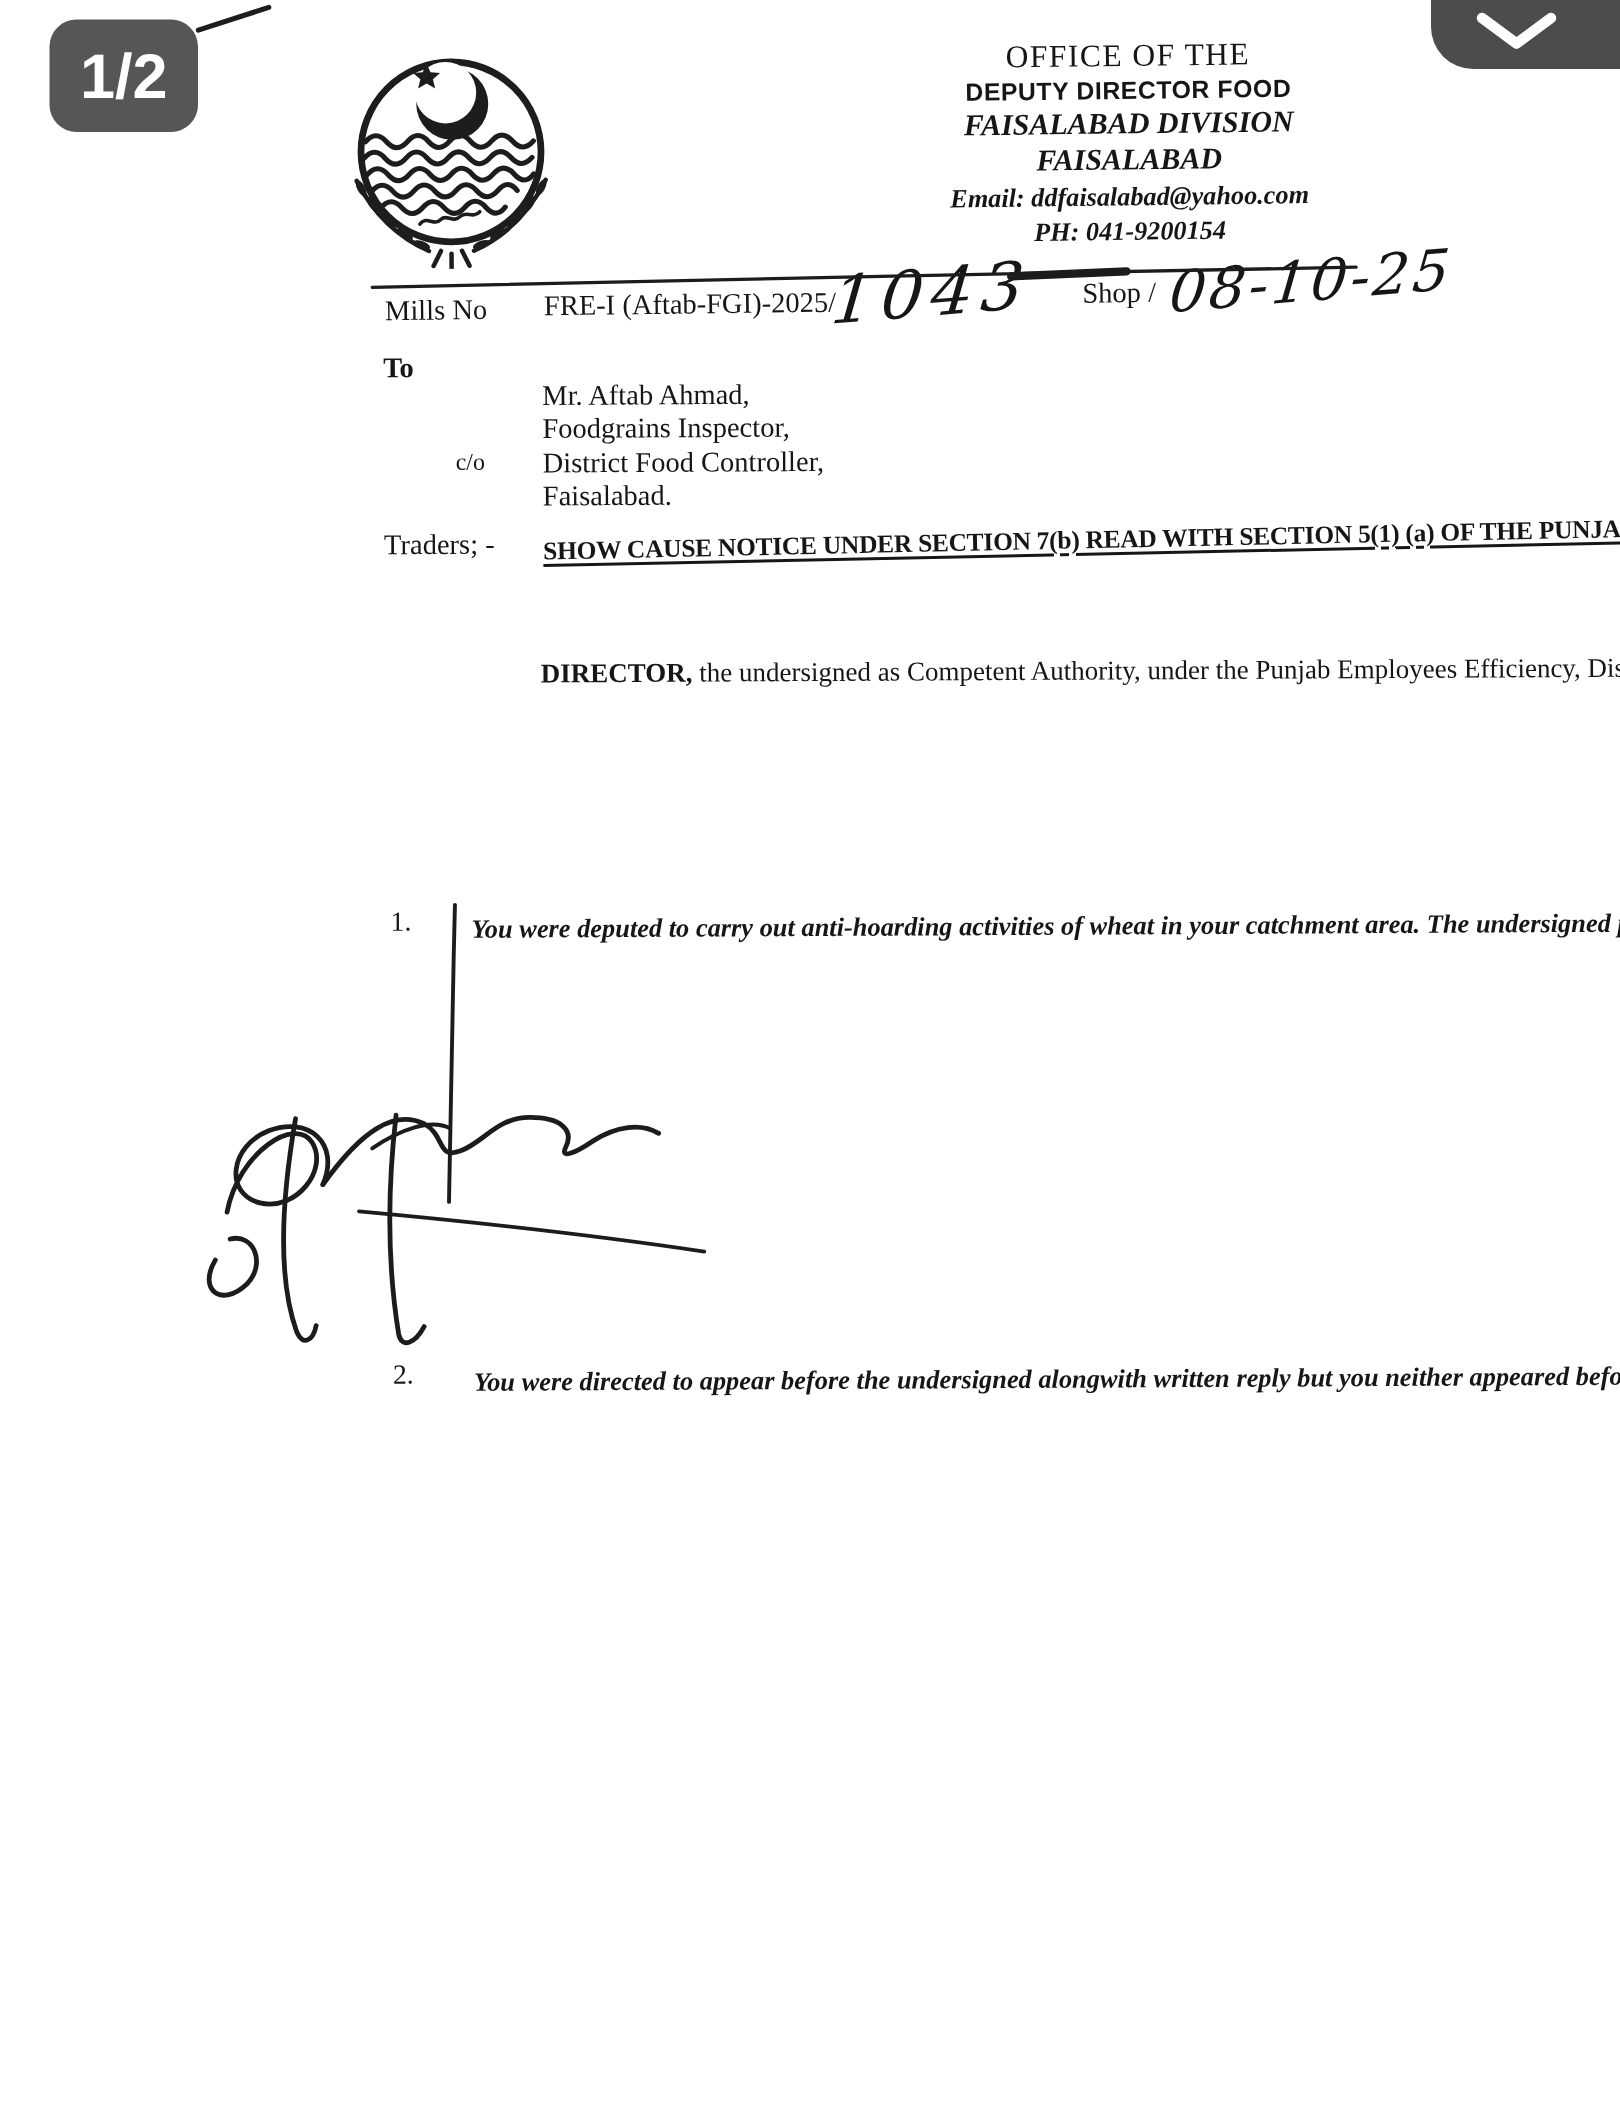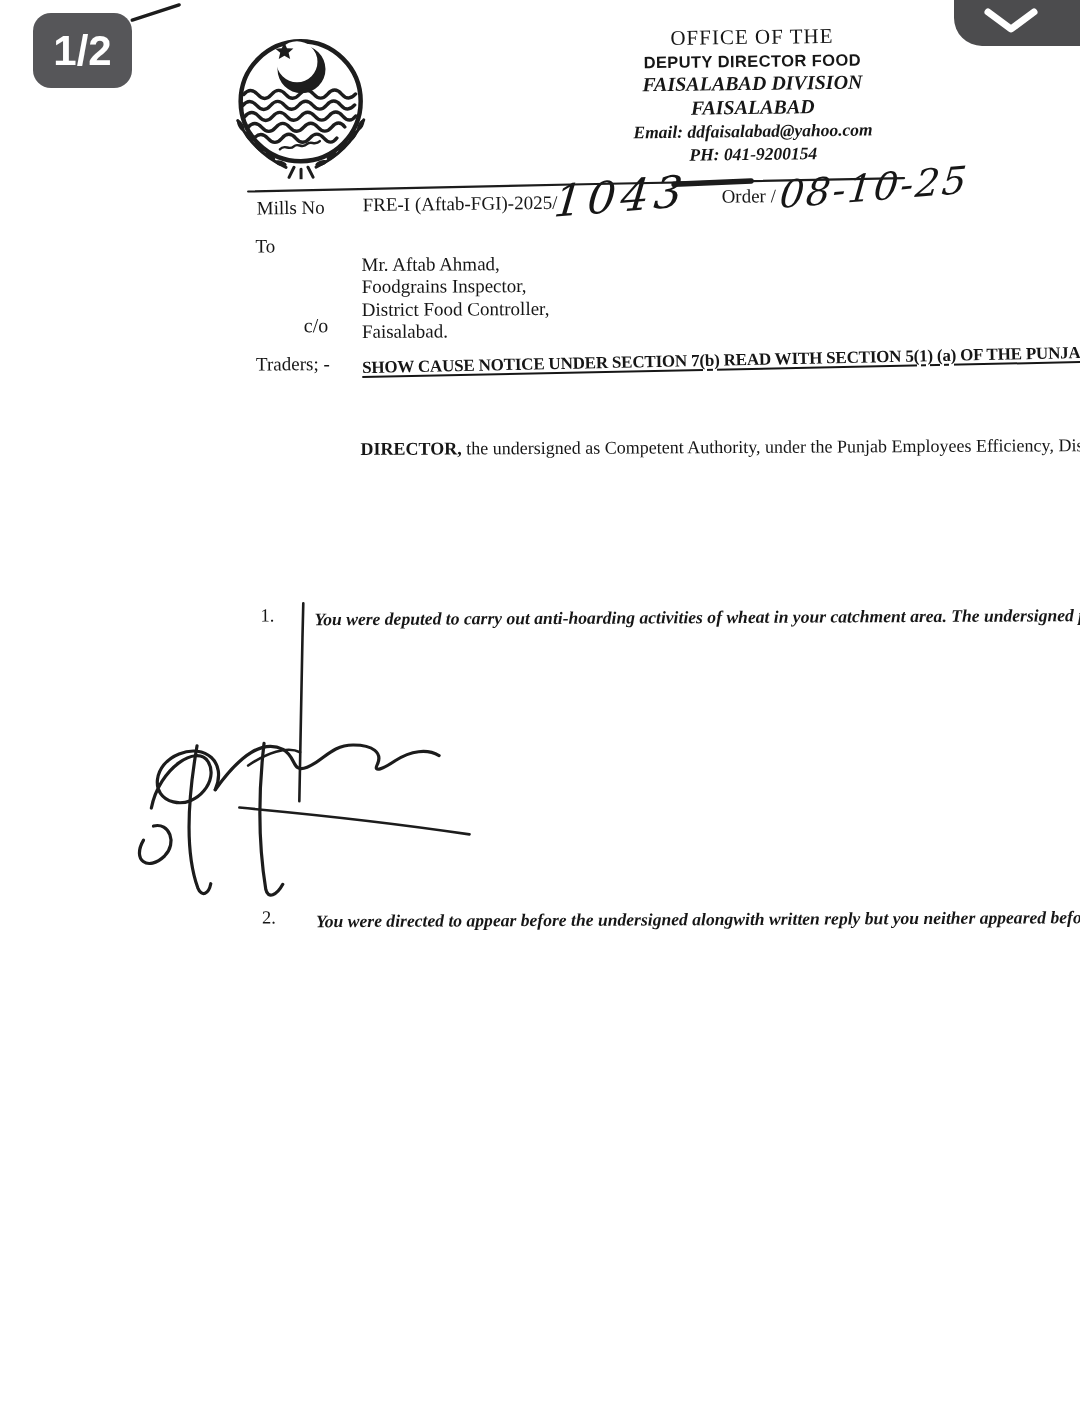--- a/index.html
+++ b/index.html
@@ -109,32 +109,32 @@
       <div class="lh3">FAISALABAD DIVISION</div>
       <div class="lh3">FAISALABAD</div>
       <div class="lh5">Email: ddfaisalabad@yahoo.com</div>
       <div class="lh5">PH: 041-9200154</div>
     </div>
 
     <div class="memo-row">
       <span class="pos lbl" style="left:257px;top:194px;">Mills No</span>
       <span class="pos lbl" style="left:363px;top:192px;">FRE-I (Aftab-FGI)-2025/</span>
       <span class="pos hand" style="left:552px;top:176px;font-size:44px;letter-spacing:5px;">1043</span>
-      <span class="pos lbl" style="left:722px;top:188px;">Order /</span>
+      <span class="pos lbl" style="left:722px;top:188px;">Shop /</span>
       <span class="pos hand" style="left:778px;top:176px;font-size:38px;letter-spacing:2px;">08-10-25</span>
     </div>
 
-    <span class="pos lbl" style="left:257px;top:234px;">To</span>
+    <span class="pos lbl" style="left:257px;top:234px;font-weight:bold;">To</span>
     <div class="pos" style="left:363px;top:253px;width:300px;">
       <div class="addr-line">Mr. Aftab Ahmad,</div>
       <div class="addr-line">Foodgrains Inspector,</div>
       <div class="addr-line">District Food Controller,</div>
       <div class="addr-line">Faisalabad.</div>
     </div>
-    <span class="pos" style="left:305px;top:313px;font-size:20px;">c/o</span>
+    <span class="pos" style="left:305px;top:299px;font-size:16px;">c/o</span>
 
     <span class="pos lbl" style="left:257px;top:352px;">Traders; -</span>
     <div class="pos subject-text" style="left:363px;top:349px;width:528px;transform:rotate(-0.9deg);">SHOW CAUSE NOTICE UNDER SECTION 7(b) READ WITH SECTION 5(1) (a) OF THE PUNJAB EMPLOYEES EFFICIENCY, DISCIPLINE AND ACCOUNTABILITY ACT 2006.</div>
 
     <div class="pos preamble" style="left:257px;top:426px;width:630px;">
       <b>DIRECTOR,</b><span> the undersigned as Competent Authority, under the Punjab Employees Efficiency, Discipline and Accountability Act 2006, is of the view that you have committed the following irregularities / misconduct and there are sufficient grounds to proceed against you: -</span>
     </div>
 
     <span class="pos item-num" style="left:260px;top:604px;">1.</span>
     <div class="pos item-text" style="left:314px;top:600px;width:572px;">You were deputed to carry out anti-hoarding activities of wheat in your catchment area. The undersigned pointed out hoarding of wheat at Azam Traders, Makuana Bypass, Jaranwala Road, Faisalabad and captured undeclared 152 PP bags of wheat and sealed the Shop. You were directed to reach the point and to register an F.I.R against the hoarder. Next day, the hoarder broke the seal unauthorizedly but you neither informed the undersigned nor took any legal action against the hoarder beside registration of F.I.R. Hence, you have been found guilty of inefficiency, misconduct &amp; corrupt practices.</div>

